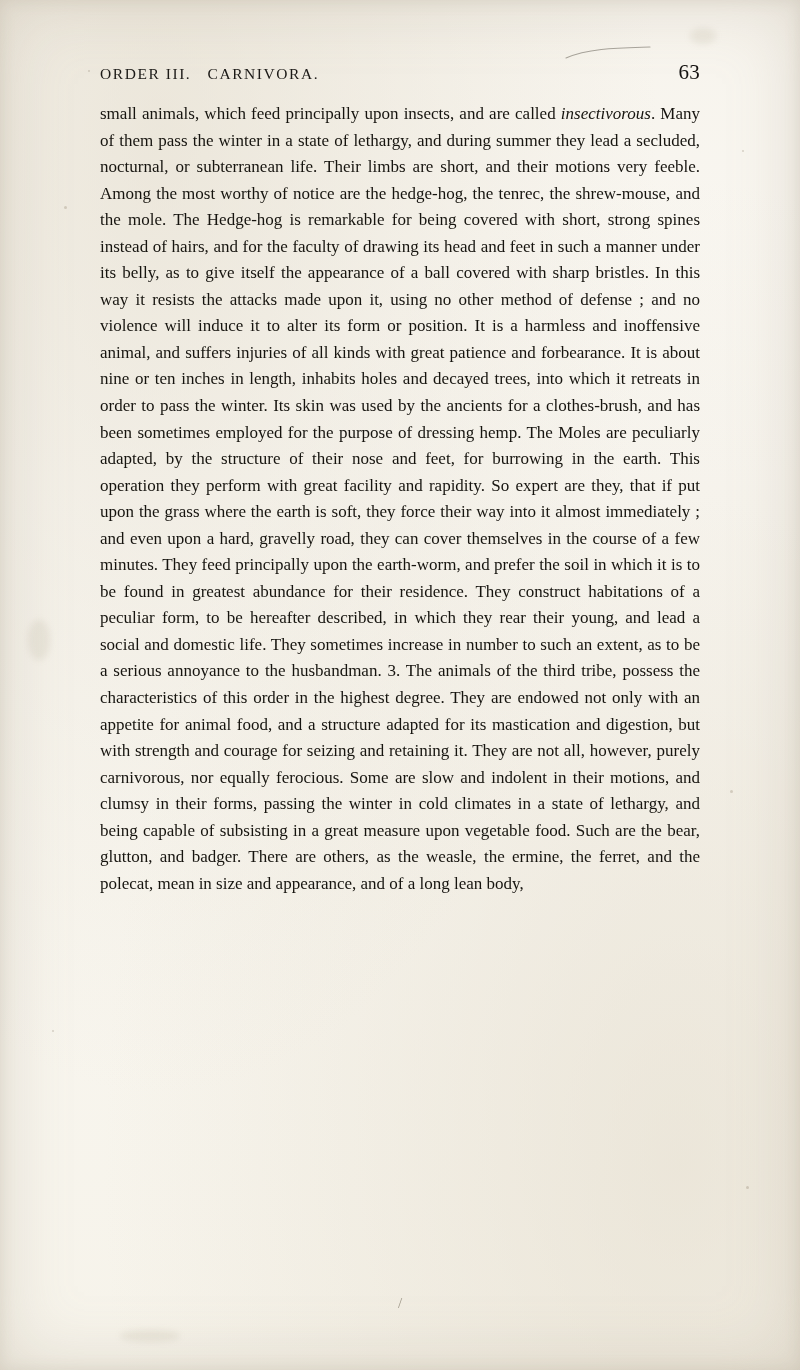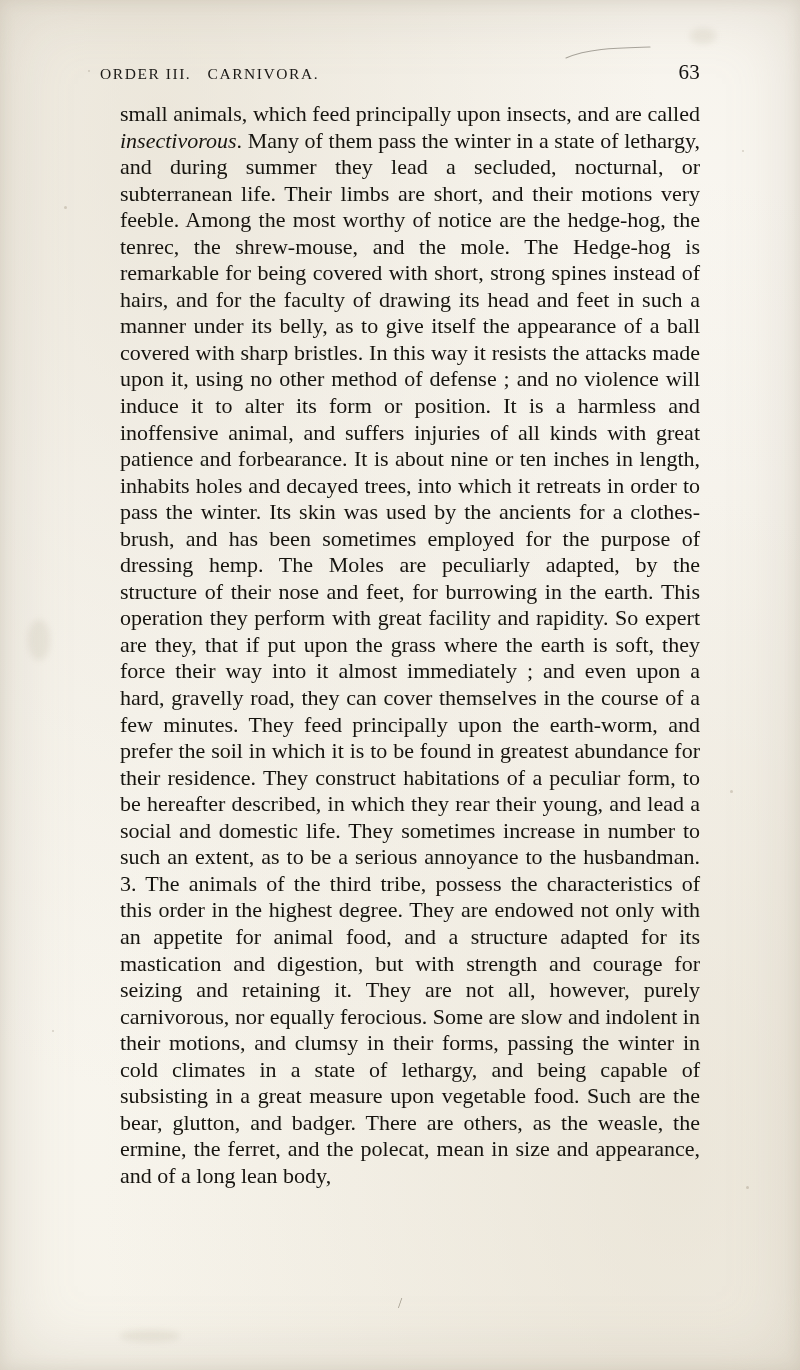--- a/index.html
+++ b/index.html
@@ -65,26 +65,25 @@
     position: absolute;
     right: 46px;
     top: -14px;
     width: 90px;
     height: 14px;
     pointer-events: none;
     opacity: 0.45;
   }
   .body-text {
     margin-top: 16px;
-    font-size: 22px;
+    font-size: 17px;
     line-height: 26.55px;
     text-align: justify;
     text-justify: inter-word;
     color: #16140f;
-    margin-left: 20px;
     -webkit-font-smoothing: antialiased;
   }
   .it { font-style: italic; }
   .speck {
     position: absolute;
     border-radius: 50%;
     background: rgba(120,105,80,0.25);
     pointer-events: none;
   }
   .smudge {

